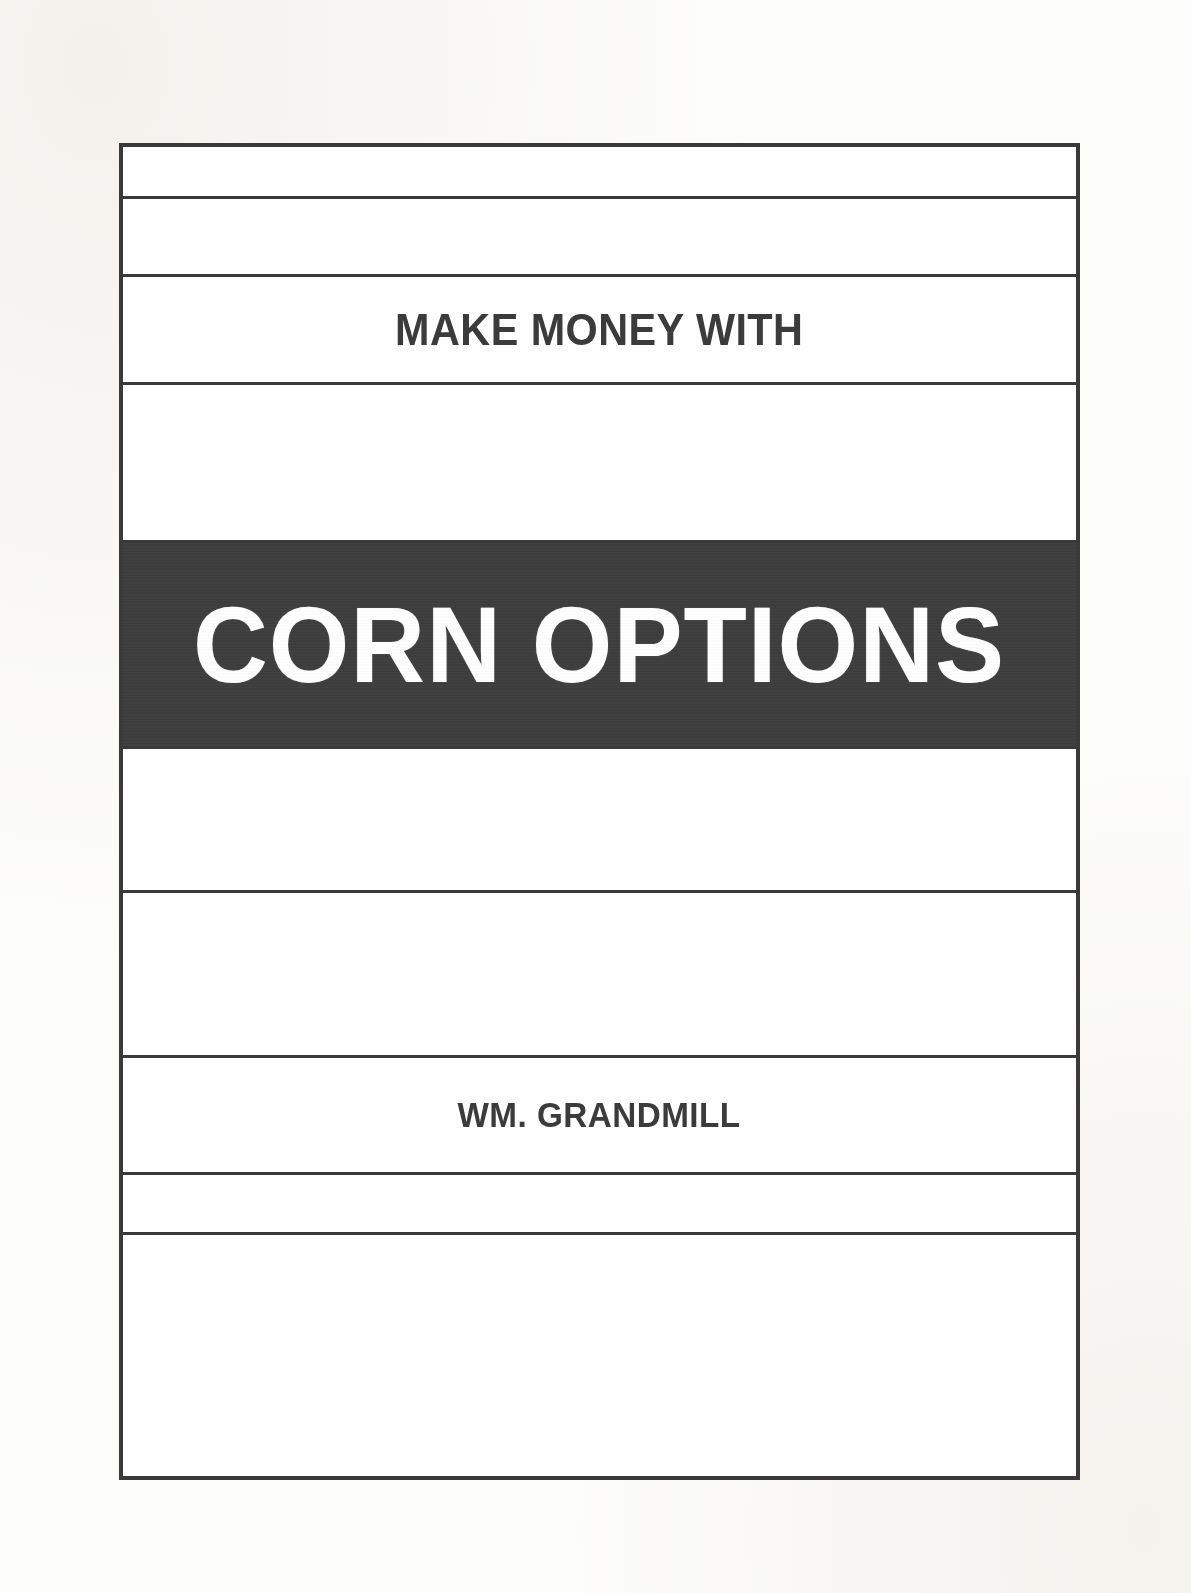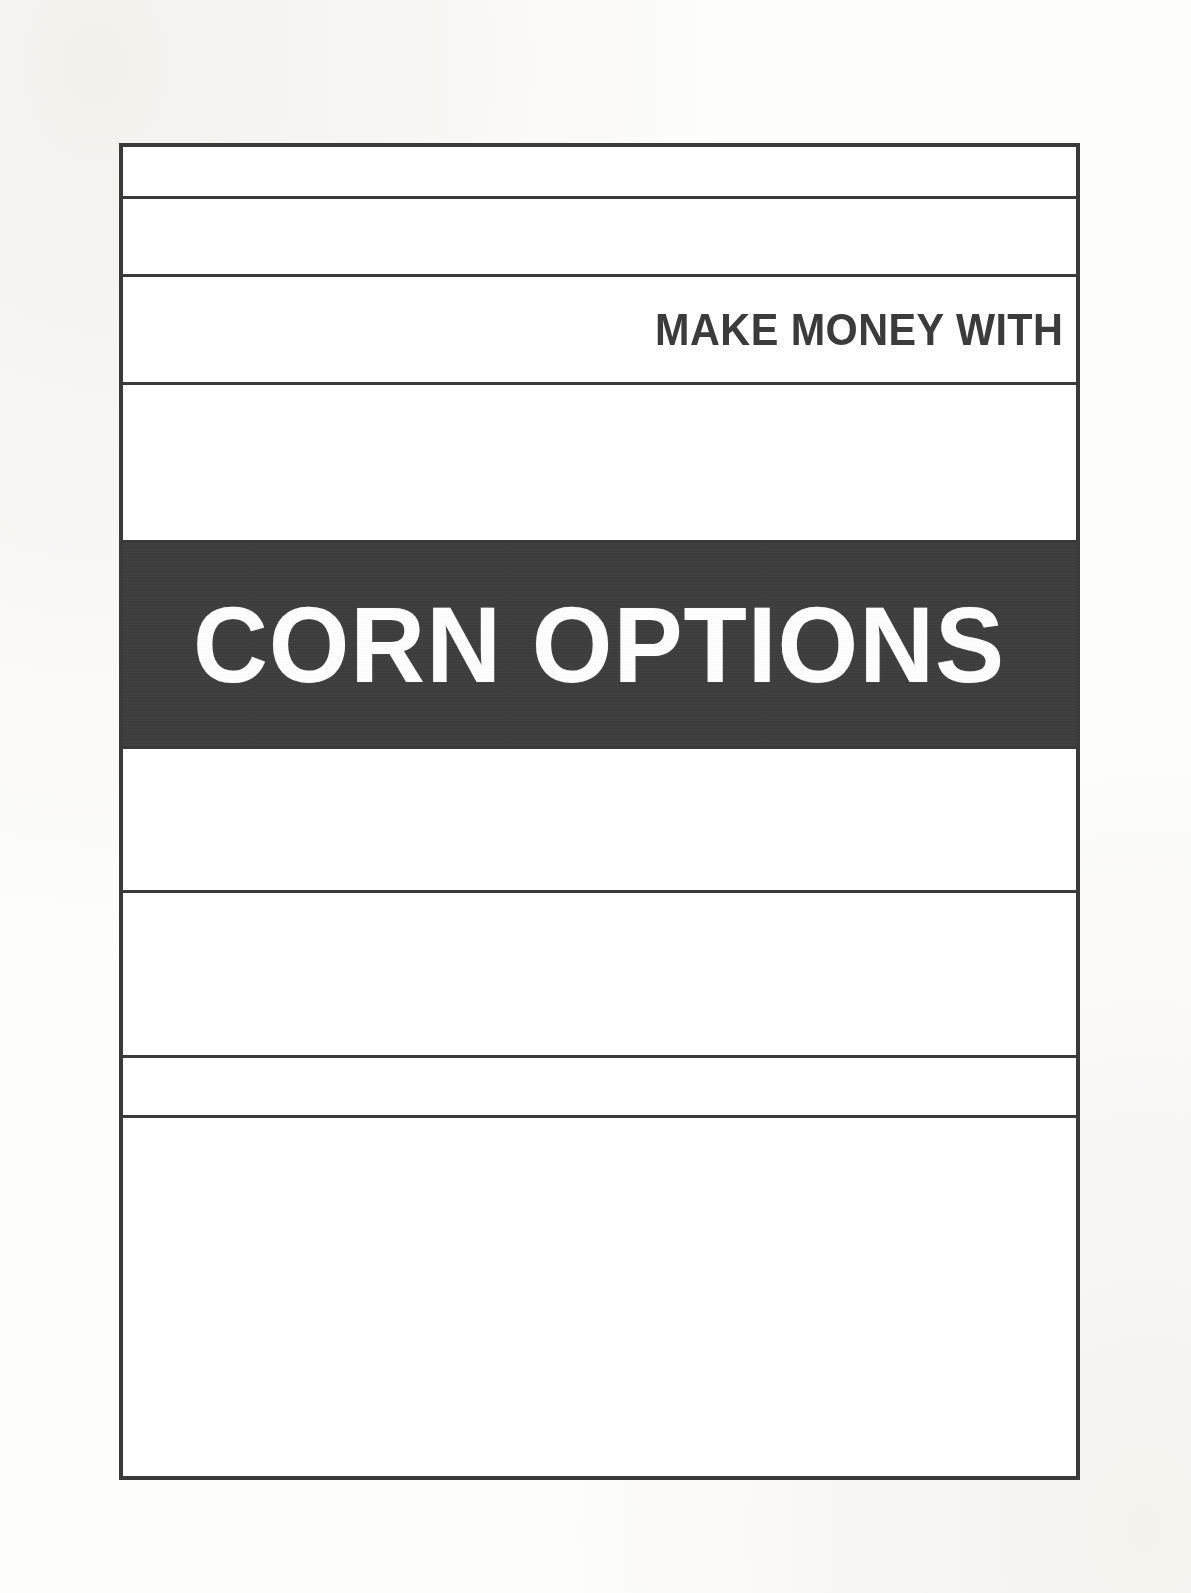--- a/index.html
+++ b/index.html
@@ -43,21 +43,21 @@
     display: flex;
     align-items: center;
     justify-content: center;
     overflow: hidden;
   }
   .band:last-child { border-bottom: none; }
 
   
   .b1 { height: 52px; }
   .b2 { height: 78px; }
-  .b3 { height: 108px; justify-content: flex-end; }
+  .b3 { height: 108px; }
   .b4 { height: 158px; }
   .b5 { height: 206px; background: #3d3d3d; border-bottom-color: #3a3a3a; }
   .b6 { height: 144px; }
   .b7 { height: 162px; }
   .b8 { height: 165px; }
   .b9 { height: 117px; }
   .b10 { height: 60px; }
   .b11 { height: 80px; }
 
   .title-sub {
@@ -132,18 +132,21 @@
 
   <div class="band b5">
     <div class="title-main">CORN OPTIONS</div>
   </div>
 
   <div class="band b6"></div>
 
 
   <div class="band b8"></div>
 
+  <div class="band b9">
+    <div class="author">WM. GRANDMILL</div>
+  </div>
 
   <div class="band b10"></div>
 
   <div class="band b11"></div>
 
 </div>
 
 </body></html>

